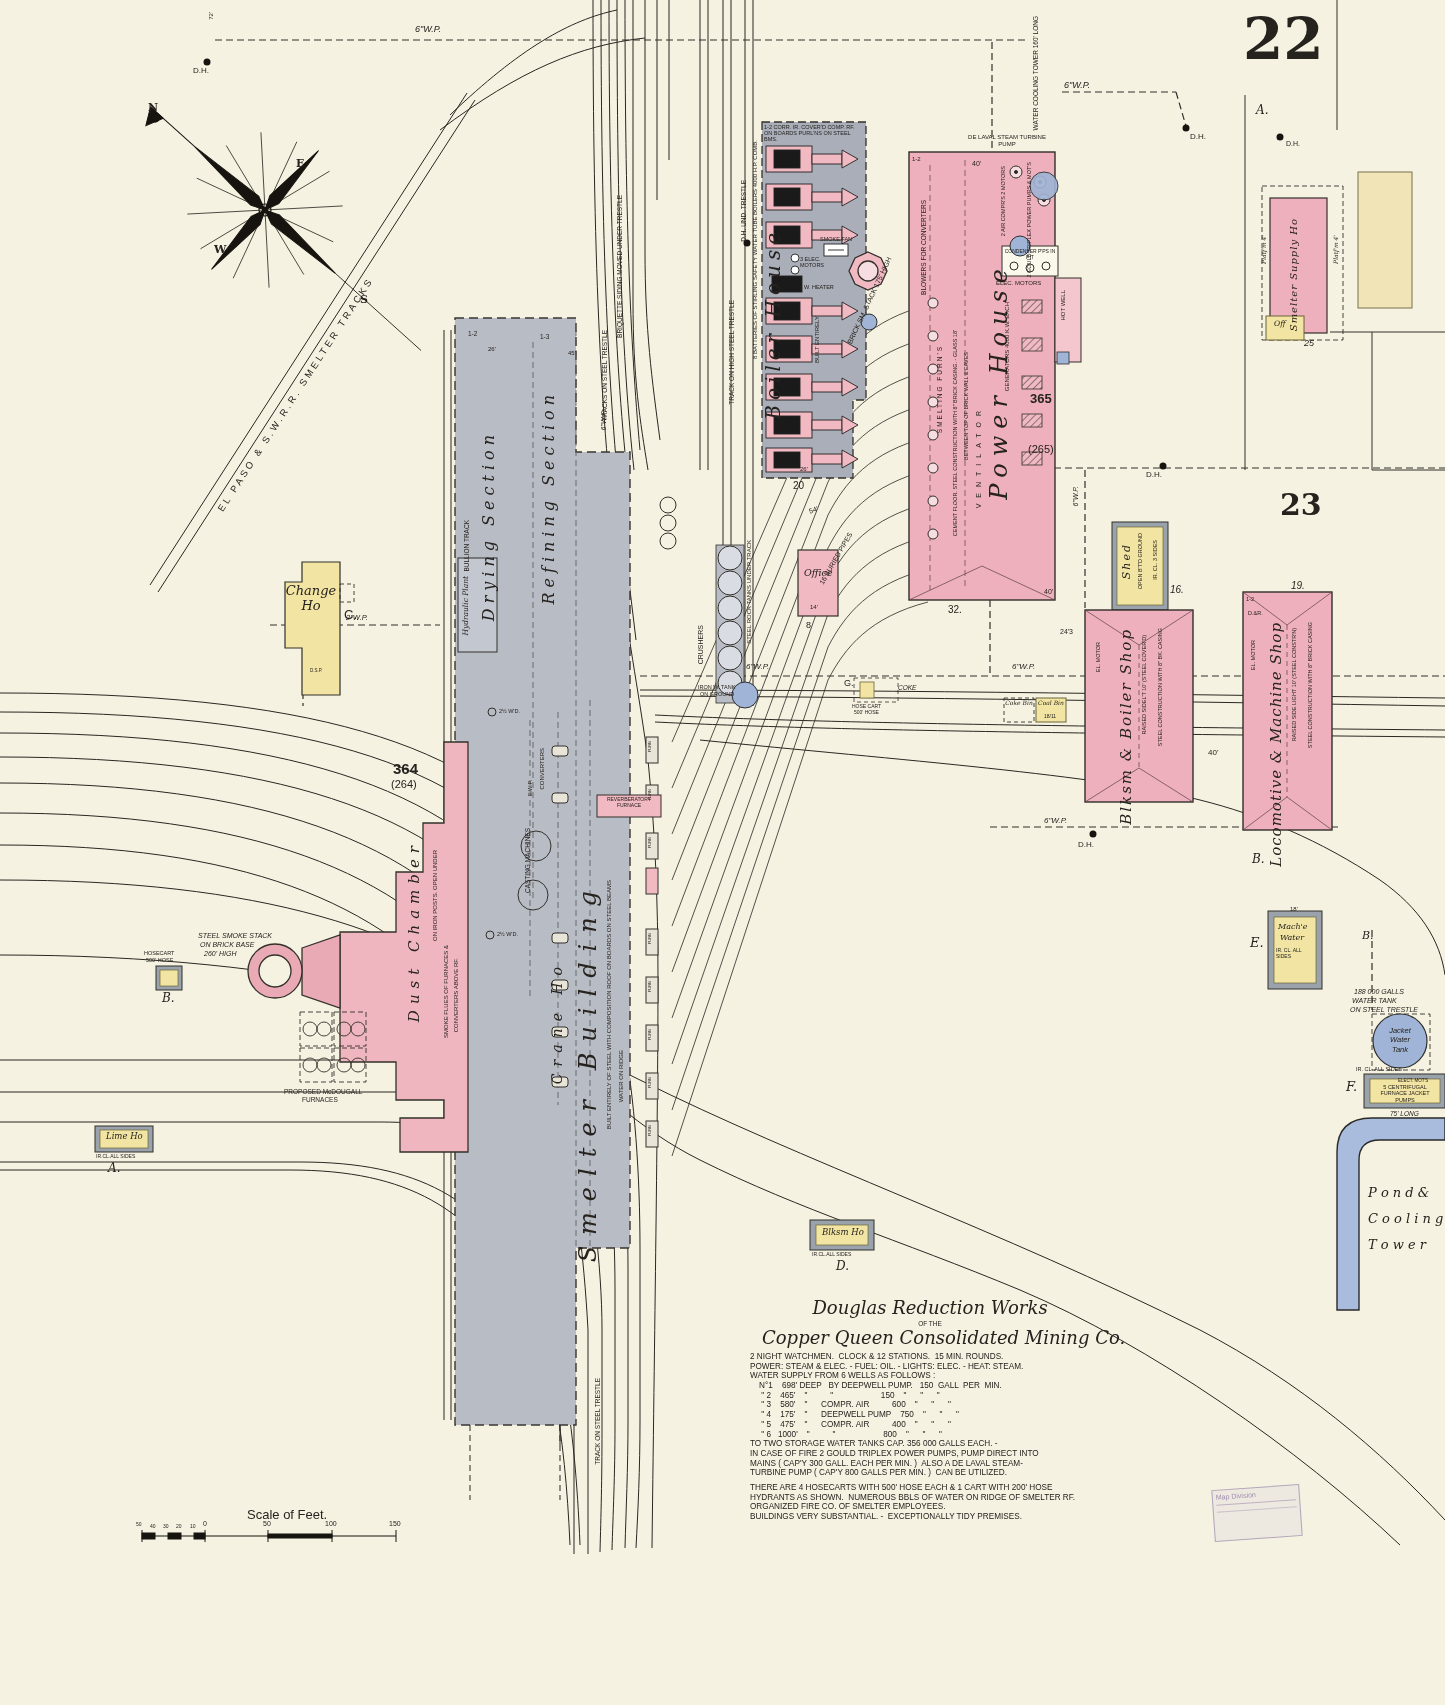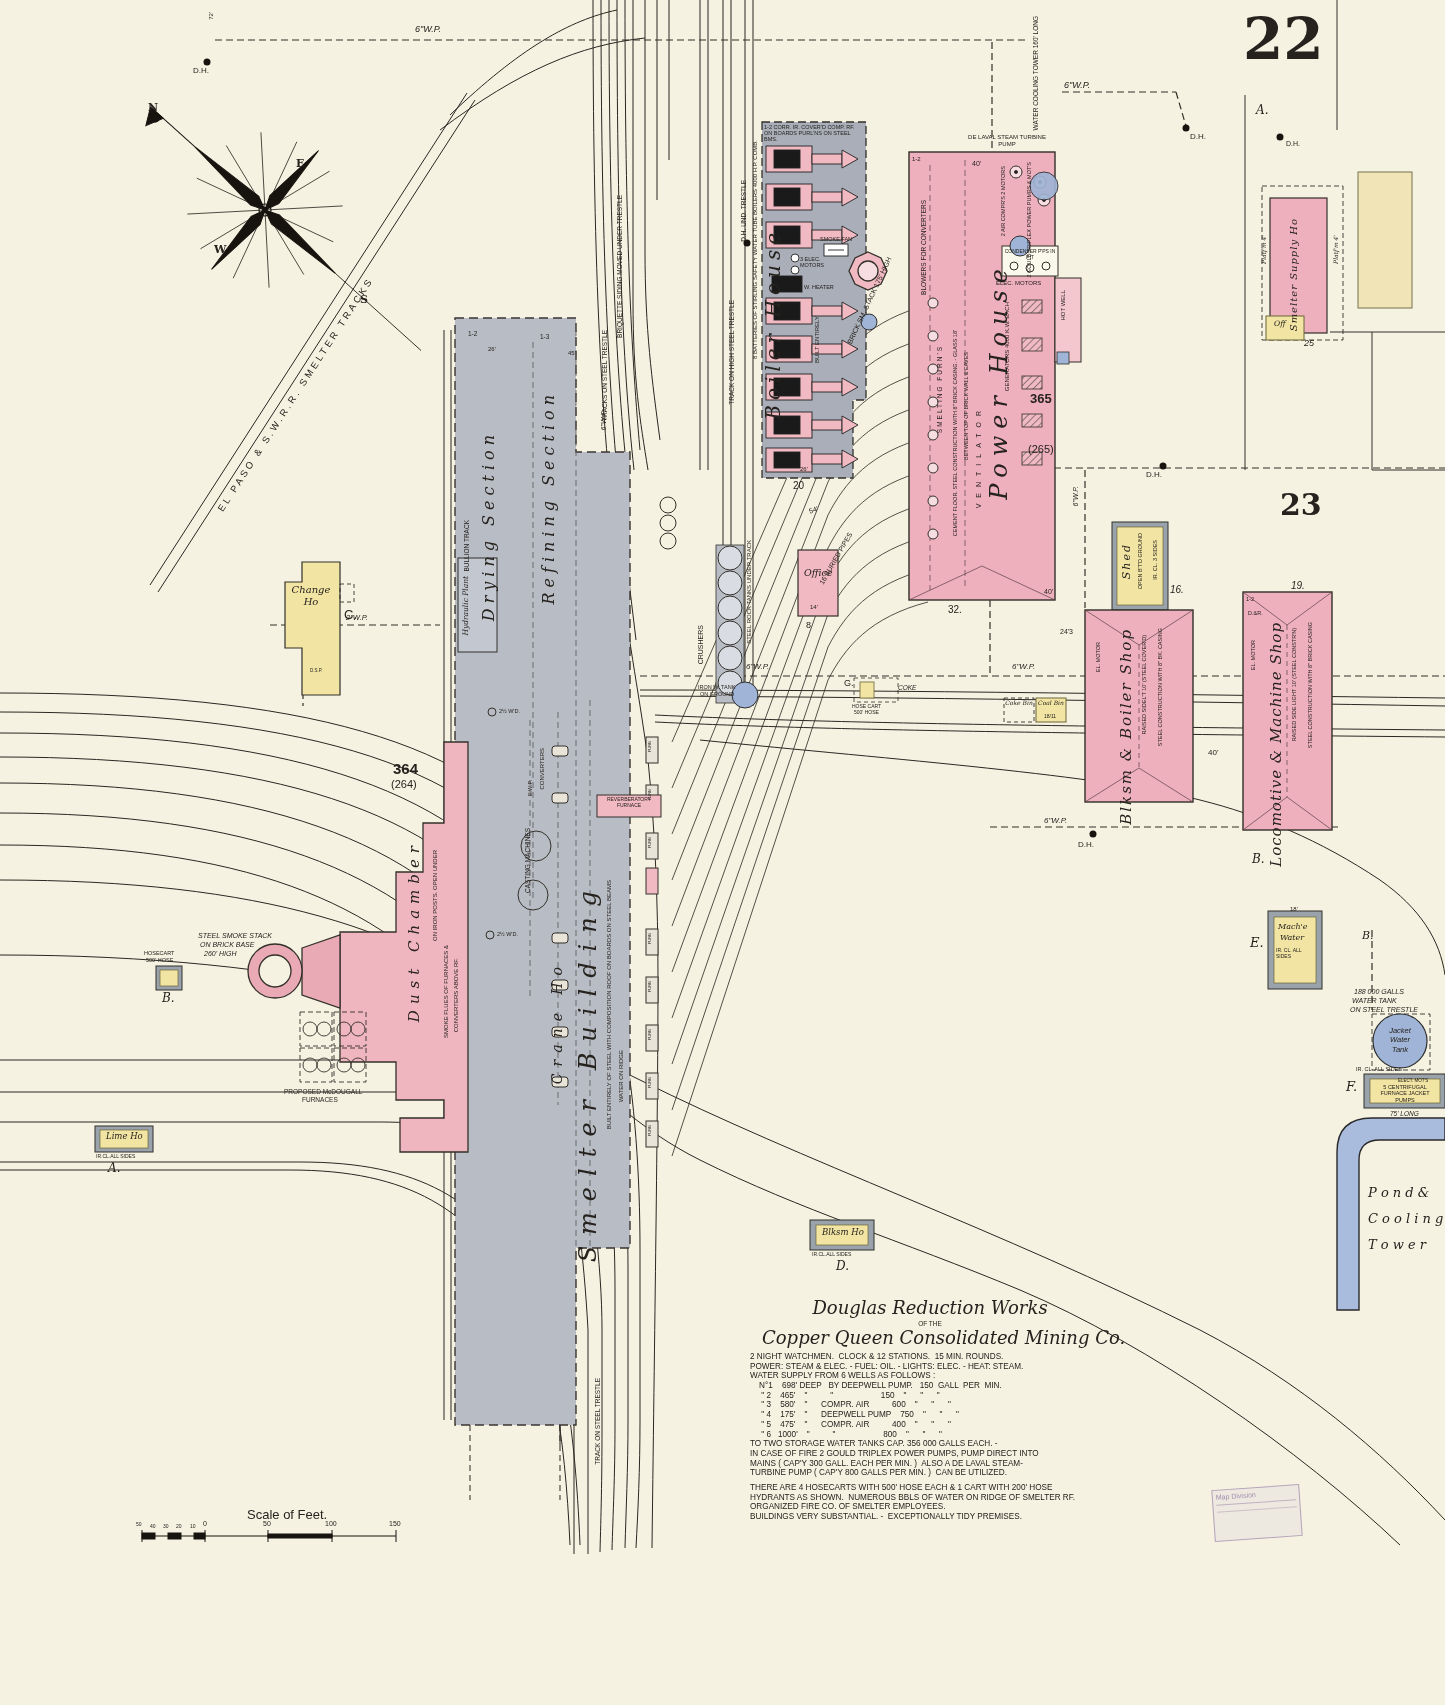--- a/index.html
+++ b/index.html
@@ -511,21 +511,21 @@
 <div class="L" style="left:391px;top:778px;font-size:11px;">(264)</div>
 <div class="L" style="left:198px;top:932px;font-size:7px;font-style:italic;">STEEL SMOKE STACK</div>
 <div class="L" style="left:200px;top:941px;font-size:7px;font-style:italic;">ON BRICK BASE</div>
 <div class="L" style="left:204px;top:950px;font-size:7px;font-style:italic;">260' HIGH</div>
 <div class="L" style="left:144px;top:950px;font-size:5.5px;">HOSECART</div>
 <div class="L" style="left:146px;top:957px;font-size:5.5px;">500' HOSE</div>
 <div class="L sc" style="left:162px;top:992px;font-size:12px;">B.</div>
 <div class="L" style="left:284px;top:1088px;font-size:6.5px;">PROPOSED McDOUGALL</div>
 <div class="L" style="left:302px;top:1096px;font-size:6.5px;">FURNACES</div>
 
-<div class="L wrap ctr sc" style="left:284px;top:584px;width:54px;font-size:10px;">Change Ho</div>
+<div class="L wrap ctr sc" style="left:284px;top:584px;width:54px;font-size:13px;">Change Ho</div>
 <div class="L" style="left:344px;top:608px;font-size:13px;">C.</div>
 <div class="L" style="left:310px;top:668px;font-size:4.5px;">D.S.P.</div>
 <div class="L sc" style="left:804px;top:568px;font-size:9.5px;">Office</div>
 <div class="L" style="left:810px;top:604px;font-size:6px;">14'</div>
 <div class="L" style="left:806px;top:620px;font-size:9px;">8</div>
 <div class="L vu" style="left:697px;top:625px;font-size:7px;">CRUSHERS</div>
 <div class="L vu" style="left:746px;top:540px;font-size:6px;">STEEL ROCK TANKS UNDER TRACK</div>
 <div class="L" style="left:698px;top:684px;font-size:5.5px;">IRON W. TANK</div>
 <div class="L" style="left:700px;top:691px;font-size:5.5px;">ON GROUND</div>
 <div class="L" style="left:844px;top:678px;font-size:9px;">G.</div>

